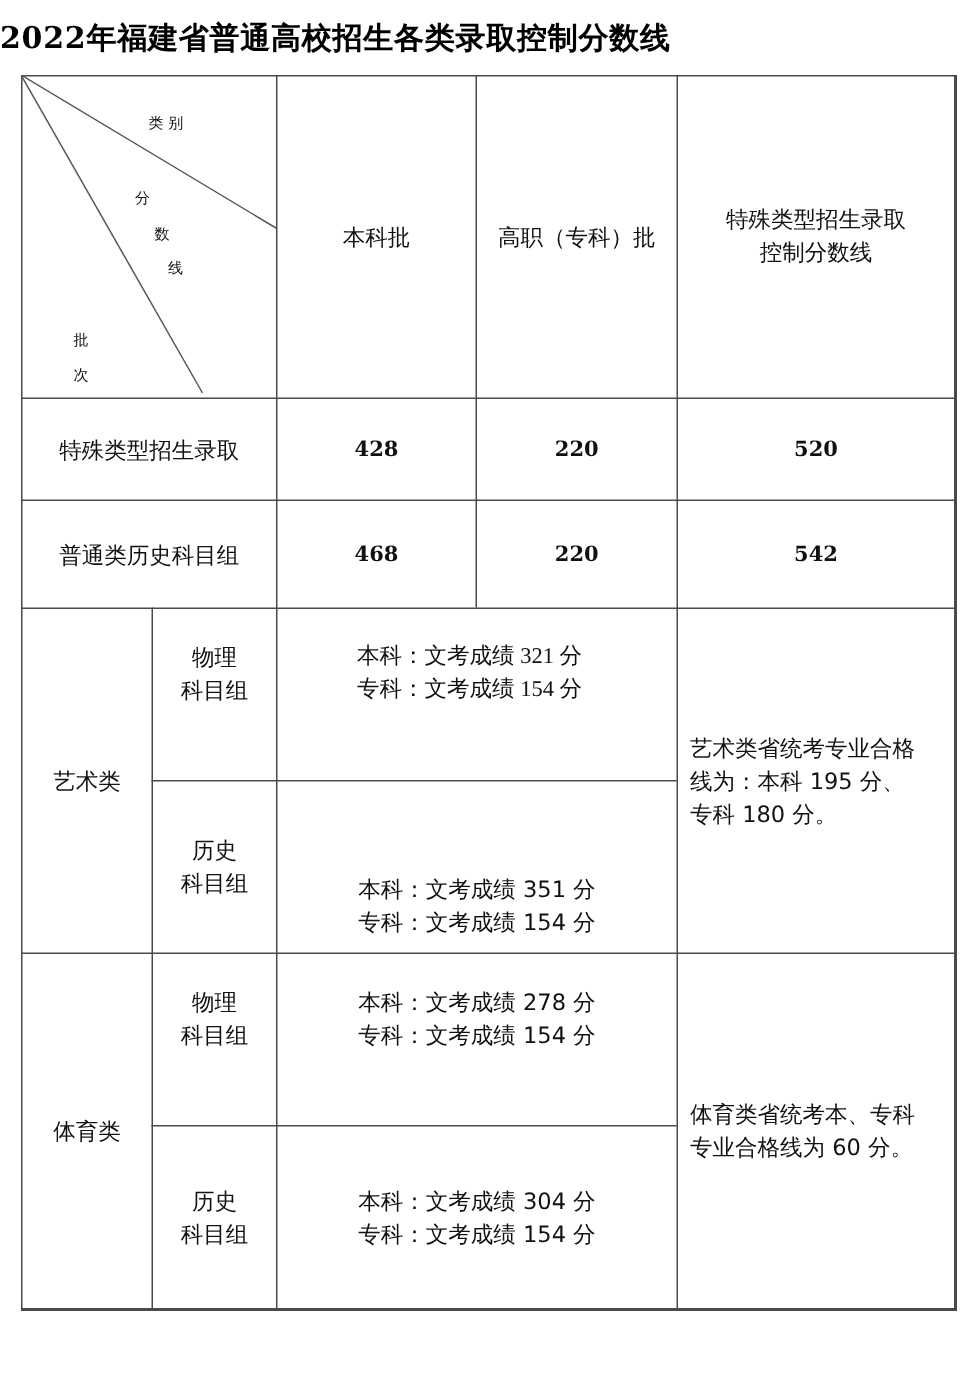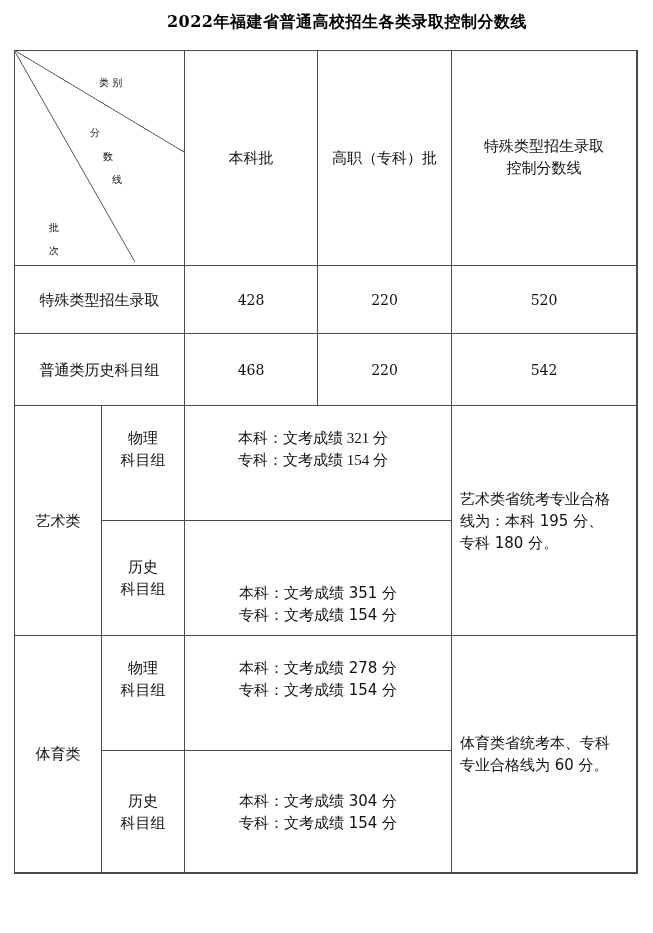--- a/index.html
+++ b/index.html
@@ -1,25 +1,25 @@
 <!DOCTYPE html>
 <html><head>
 <meta charset="utf-8">
 <style>
   html, body { margin:0; padding:0; background:#ffffff; }
   body { width:653px; height:933px; position:relative; overflow:hidden;
          font-family:"DejaVu Sans", "Liberation Sans", sans-serif; color:#111; }
-  .title { position:absolute; left:0; top:12px; width:527px; text-align:right;
+  .title { position:absolute; left:0; top:12px; width:527px; text-align:left;
            font-family:"DejaVu Serif","Liberation Serif", serif; font-weight:bold;
-           font-size:16px; letter-spacing:0.5px; color:#000; }
+           font-size:20px; letter-spacing:0.5px; color:#000; }
   .hl { position:absolute; height:1px; background:#4a4a4a; }
   .vl { position:absolute; width:1px; background:#4a4a4a; }
   .cell { position:absolute; display:flex; align-items:center; justify-content:center;
           text-align:center; font-size:15px; line-height:22px; box-sizing:border-box; }
-  .num { font-family:"DejaVu Serif","Liberation Serif", serif; font-size:14px; }
+  .num { font-family:"DejaVu Serif","Liberation Serif", serif; font-size:14px;font-weight:bold; }
   .note { justify-content:flex-start; text-align:left; padding-left:8px; padding-right:20px; }
   .lbl { position:absolute; font-size:10px; line-height:20px; }
   svg.diag { position:absolute; left:14px; top:50px; }
   .ml { white-space:pre-line; }
 </style>
 </head>
 <body>
 
 <div class="title">2022年福建省普通高校招生各类录取控制分数线</div>
 

